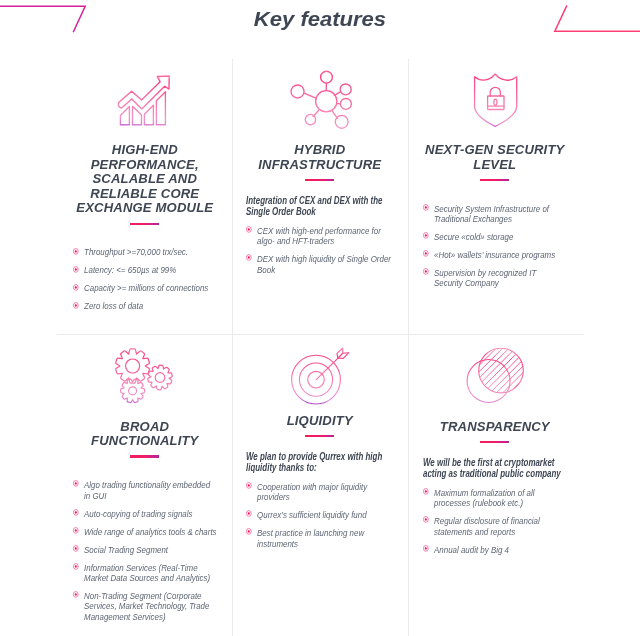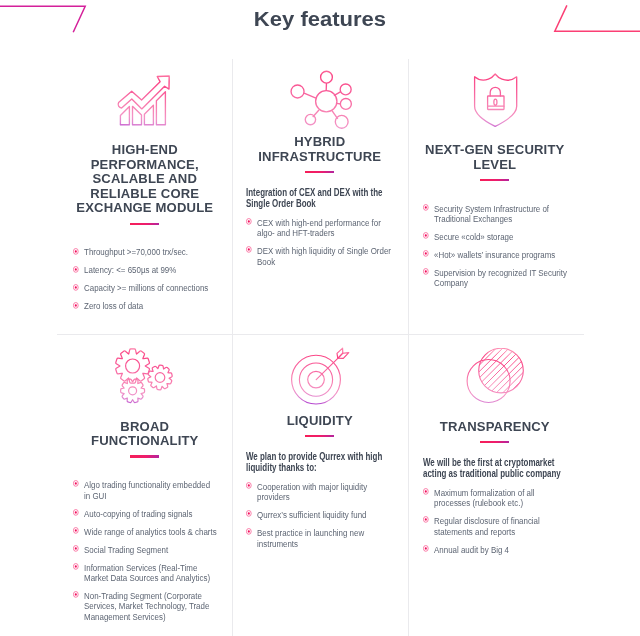--- a/index.html
+++ b/index.html
@@ -1,19 +1,19 @@
 <!DOCTYPE html>
 <html><head>
 <meta charset="utf-8">
 <title>Key features</title>
 <style>
   html,body{margin:0;padding:0;}
   body{width:640px;height:636px;background:#ffffff;font-family:"Liberation Sans",sans-serif;overflow:hidden;
        -webkit-font-smoothing:antialiased;}
-  .page{position:relative;width:640px;height:636px;}
+  .page{position:relative;width:640px;height:636px;font-style:italic;}
 
   
   .title{position:absolute;left:0;top:5.5px;width:640px;text-align:center;
          font-size:20.7px;font-weight:bold;color:#3e4653;line-height:26px;
          transform:scaleX(1.065);transform-origin:50% 0;}
   .deco{position:absolute;top:0;}
   .deco-l{left:0;}
   .deco-r{right:0;}
   .deco svg{display:block;}
 
@@ -151,21 +151,21 @@
     <circle cx="37.7" cy="32.7" r="10.5"></circle>
     <circle cx="37.9" cy="9.0" r="5.8"></circle>
     <circle cx="9.4" cy="23.1" r="6.4"></circle>
     <circle cx="56.8" cy="21.1" r="5.4"></circle>
     <circle cx="57.0" cy="35.4" r="5.4"></circle>
     <circle cx="22.1" cy="50.8" r="5.1"></circle>
     <circle cx="52.9" cy="53.0" r="6.3"></circle>
   </svg>
           </span>
         </div>
-        <div class="body" style="top:76px">
+        <div class="body" style="top:84px">
           <div class="heading" style="transform:scaleX(1.047);transform-origin:50% 0;width:139.45px;margin-left:3.28px;">HYBRID INFRASTRUCTURE</div>
           <div class="rule"></div>
           <div class="lead" style="transform:scaleX(0.78);width:187.18px;">Integration of CEX and DEX with the Single Order Book</div>
           <ul class="bullets" style="transform:scaleX(0.826);width:176.76px;">
             <li><span class="dot">
                 <svg viewBox="0 0 12 12">
                   <circle cx="6" cy="6" r="5.1" fill="#fff" stroke="#f9709f" stroke-width="1.7"></circle>
                   <circle cx="6" cy="6" r="2.1" fill="#f40a5a"></circle>
                 </svg>
               </span>CEX with high-end performance for algo- and HFT-traders</li>

